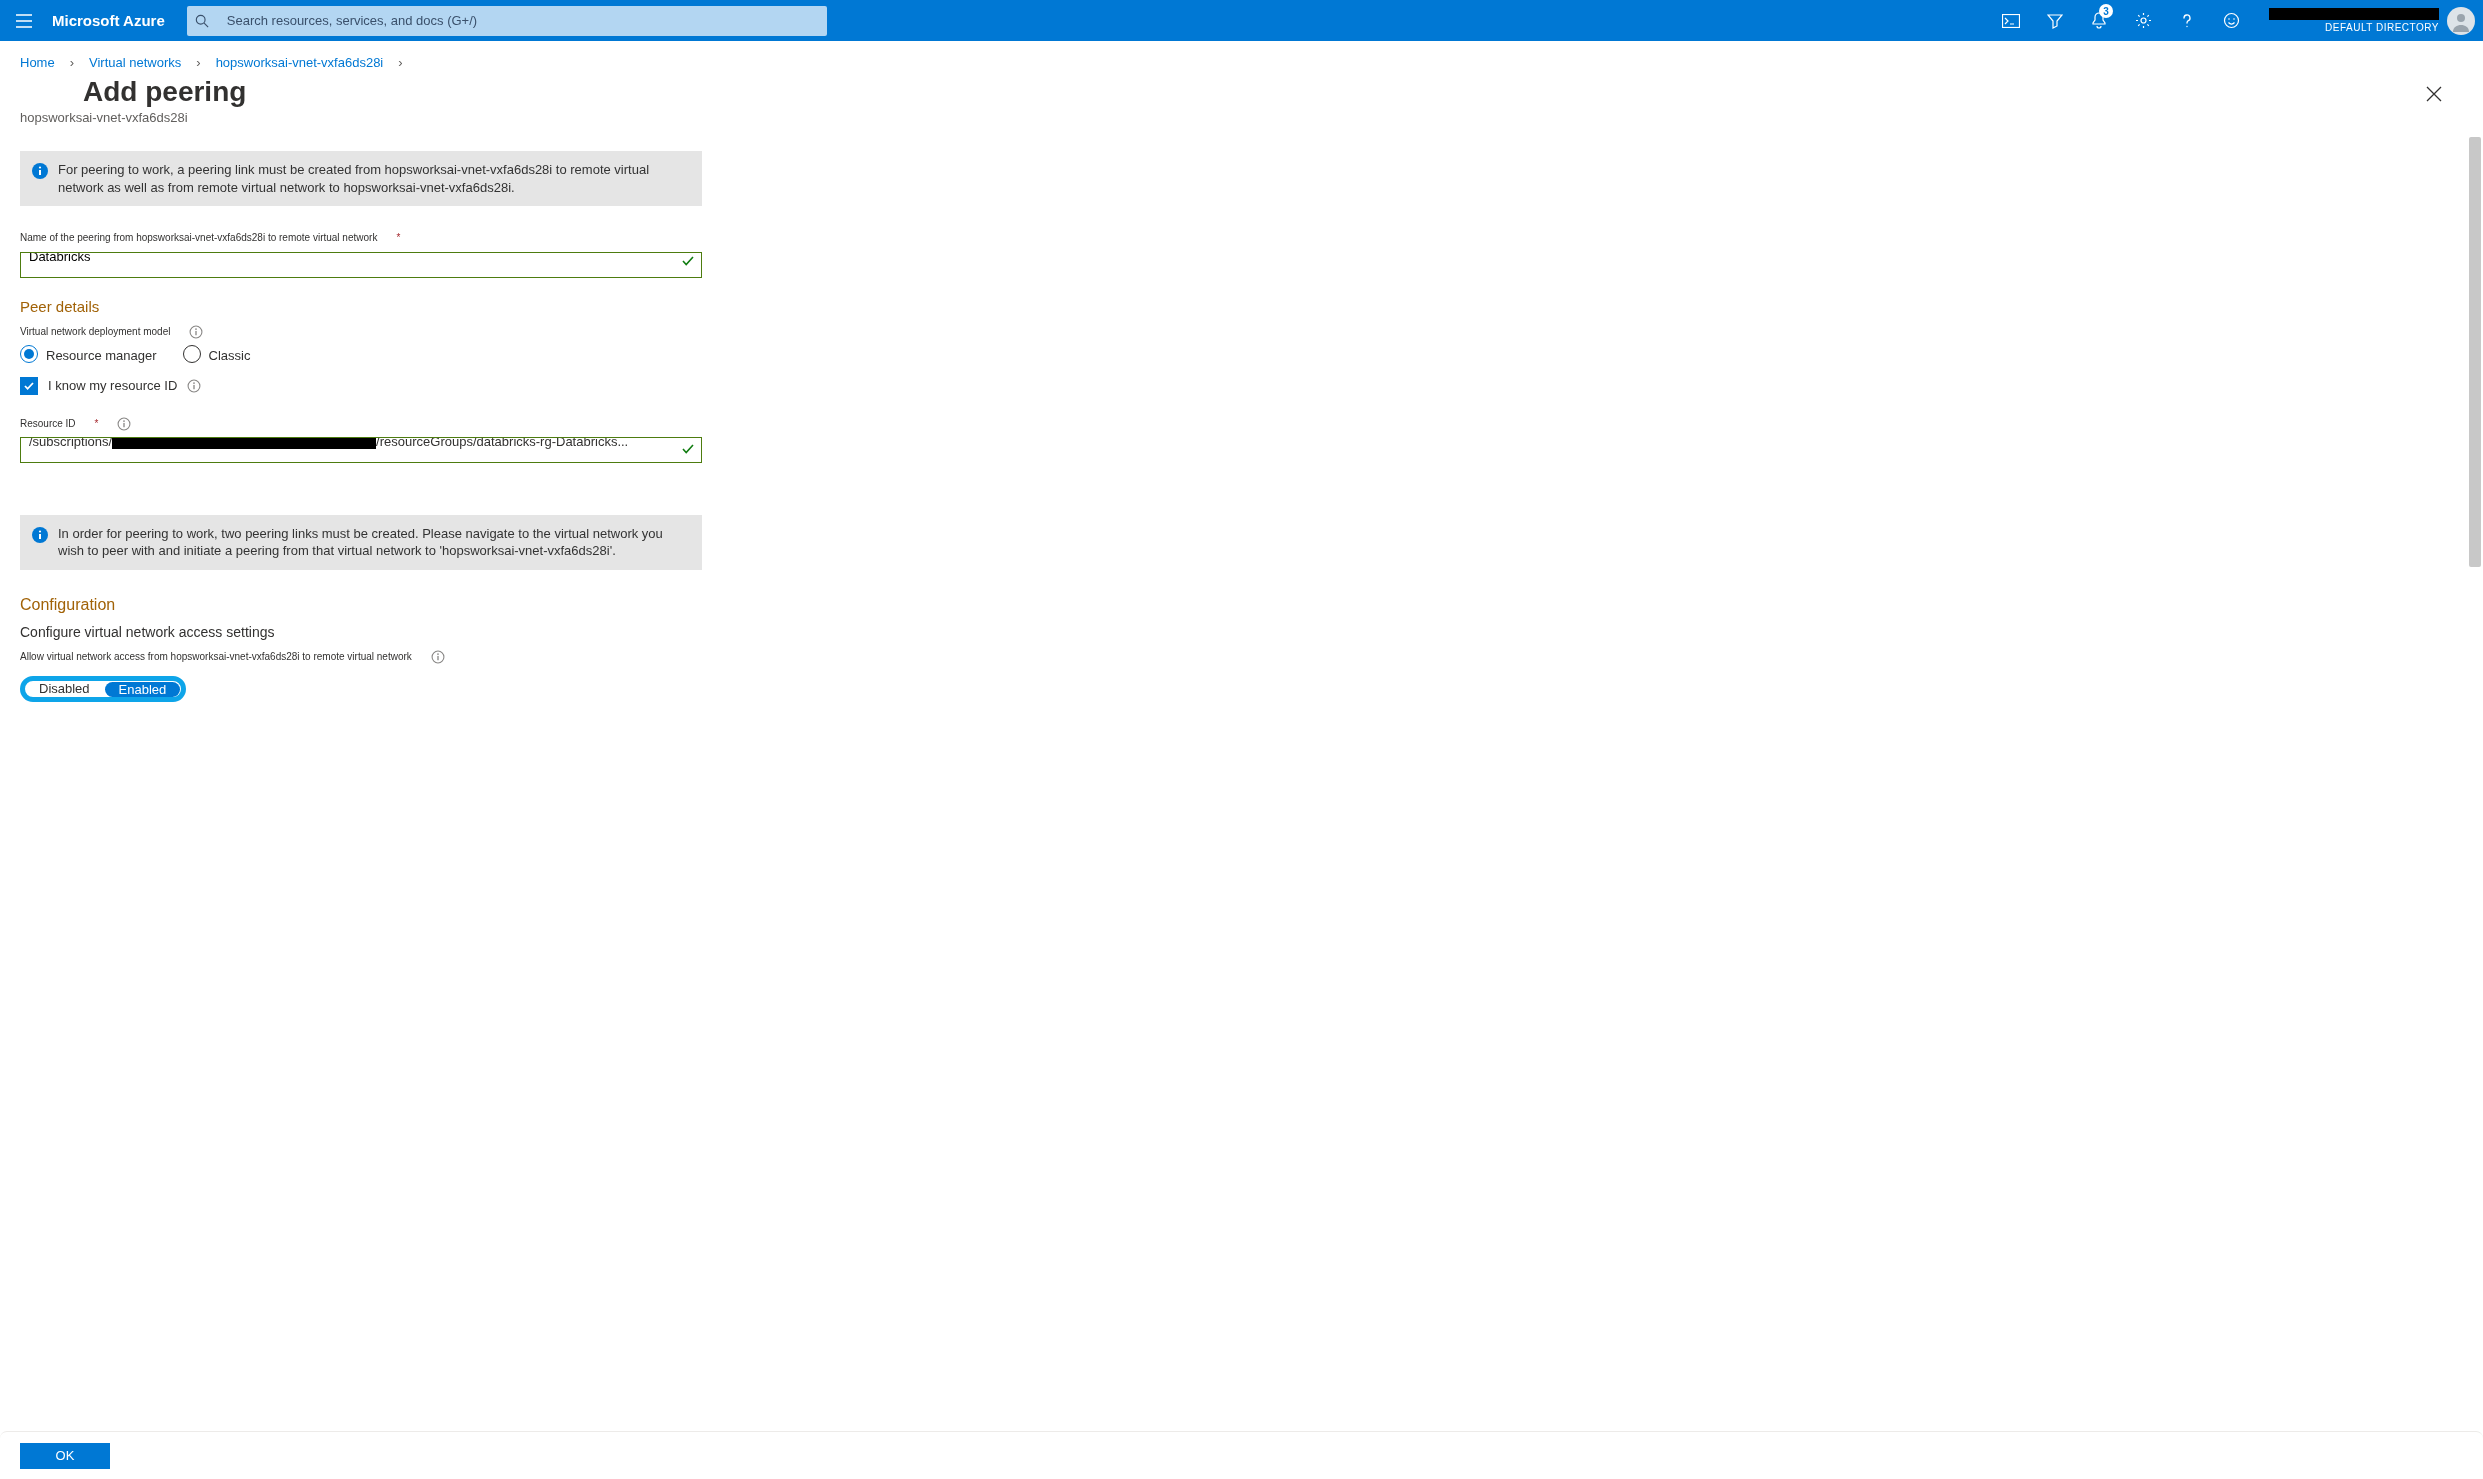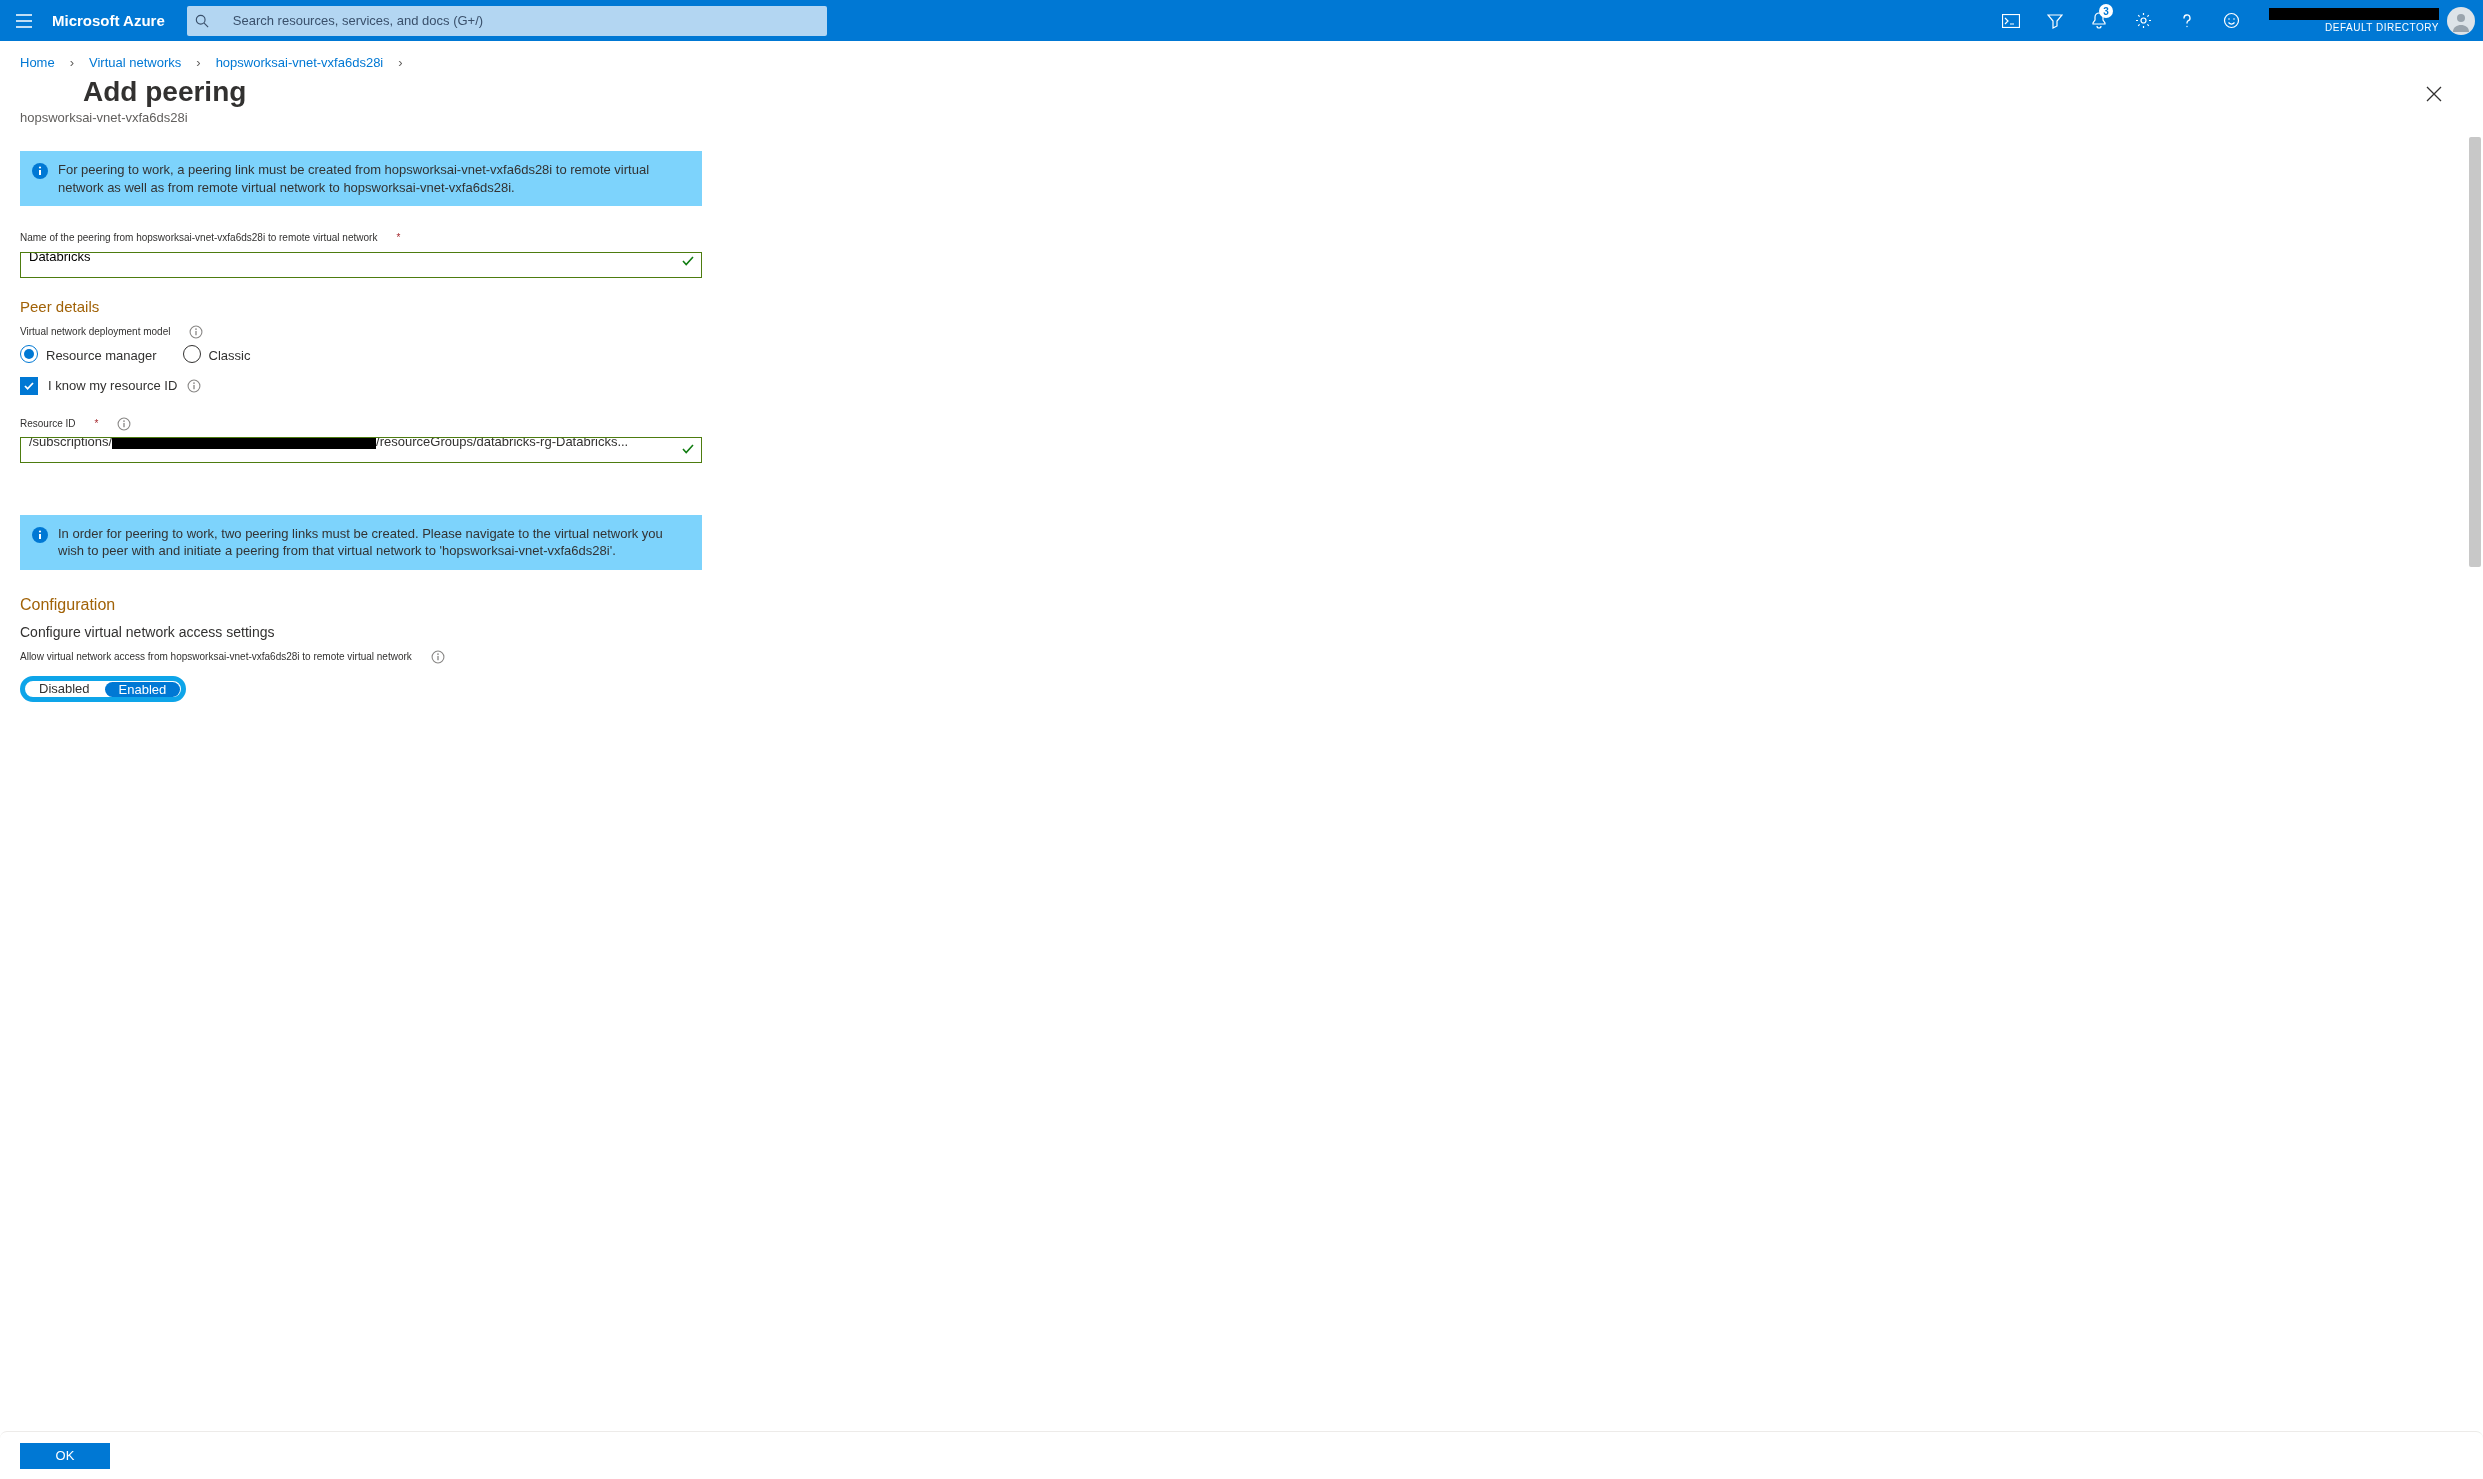--- a/index.html
+++ b/index.html
@@ -4,21 +4,21 @@
 <style>
   * { box-sizing: border-box; margin: 0; padding: 0; }
   body { font-family: "Segoe UI", -apple-system, sans-serif; font-size: 13px; color: #323130; background: #fff; overflow: hidden; }
   
   
   .topbar { height: 41px; background: #0078d4; color: #fff; display: flex; align-items: center; padding: 0 0; }
   .hamburger { width: 48px; height: 41px; display:flex; align-items:center; justify-content:center; cursor:pointer; }
   .brand { font-size: 15px; font-weight: 600; padding: 0 18px 0 4px; white-space:nowrap; }
   .search-wrap { flex: 0 0 640px; margin-left: 4px; }
   .search { display:flex; align-items:center; height:30px; background:#b3d6f2; border-radius:2px; padding:0 8px; color:#224; width:100%; }
-  .search input { border:none; background:transparent; outline:none; font-size:13px; flex:1; margin-left:24px; color:#3a3a3a; }
+  .search input { border:none; background:transparent; outline:none; font-size:13px; flex:1; margin-left:18px; color:#3a3a3a; }
   .search input::placeholder{ color:#3a506b; }
   .top-spacer { flex:1; }
   .top-icons { display:flex; align-items:center; }
   .top-icon { width:44px; height:41px; display:flex; align-items:center; justify-content:center; cursor:pointer; position:relative; }
   .notif-badge { position:absolute; top:4px; right:8px; background:#fff; color:#0078d4; border-radius:8px; min-width:14px; height:14px; font-size:10px; display:flex; align-items:center; justify-content:center; padding:0 3px; font-weight:600; }
   .account { display:flex; align-items:center; gap:8px; padding:0 8px 0 16px; }
   .account-text { text-align:right; line-height:1.1; font-size:11px; }
   .account-email { background:#000; color:#000; min-width:170px; height:12px; display:block; }
   .account-dir { font-size:10px; letter-spacing:0.5px; margin-top:2px; color:#fff; }
   .avatar { width:28px; height:28px; border-radius:50%; background:#dde3e8; display:flex; align-items:center; justify-content:center; }
@@ -30,21 +30,21 @@
   
   .page-body { position:relative; }
   .title-row { display:flex; align-items:flex-end; justify-content:space-between; padding: 0 35px; margin-left: 48px; }
   .title { font-size:28px; font-weight:600; color:#323130; }
   .subtitle { font-size:13px; color:#605e5c; margin-top:2px; padding:0 20px 12px; }
   .close-x { cursor:pointer; padding:6px; }
   
   .scroll-area { overflow-y:scroll; height: calc(100vh - 41px - 66px - 60px - 48px); padding: 0 0 20px 20px; position:relative; }
   .blade { width: 682px; }
   
-  .info-box { background:#7dd3fc; padding:10px 12px; display:flex; gap:10px; margin:14px 0 26px; }
+  .info-box { background:#e5e5e5; padding:10px 12px; display:flex; gap:10px; margin:14px 0 26px; }
   .info-i { flex:0 0 16px; height:16px; margin-top:2px; }
   .info-text { font-size:13px; line-height:1.35; color:#333; }
   
   .label-row { font-size:10px; margin-bottom:6px; display:flex; align-items:center; gap:19px; }
   .req { color:#a4262c; }
   .help-i { width:14px; height:14px; opacity:.75; cursor:pointer; }
   
   .txt-input { width:100%; height:26px; border:1px solid #4d7c0f; padding:0 28px 16px 8px; font-size:13px; outline:none; position:relative; }
   .input-wrap { position:relative; margin-bottom:20px; width:682px; }
   .valid-check { position:absolute; right:7px; top:5px; color:#107c10; }

